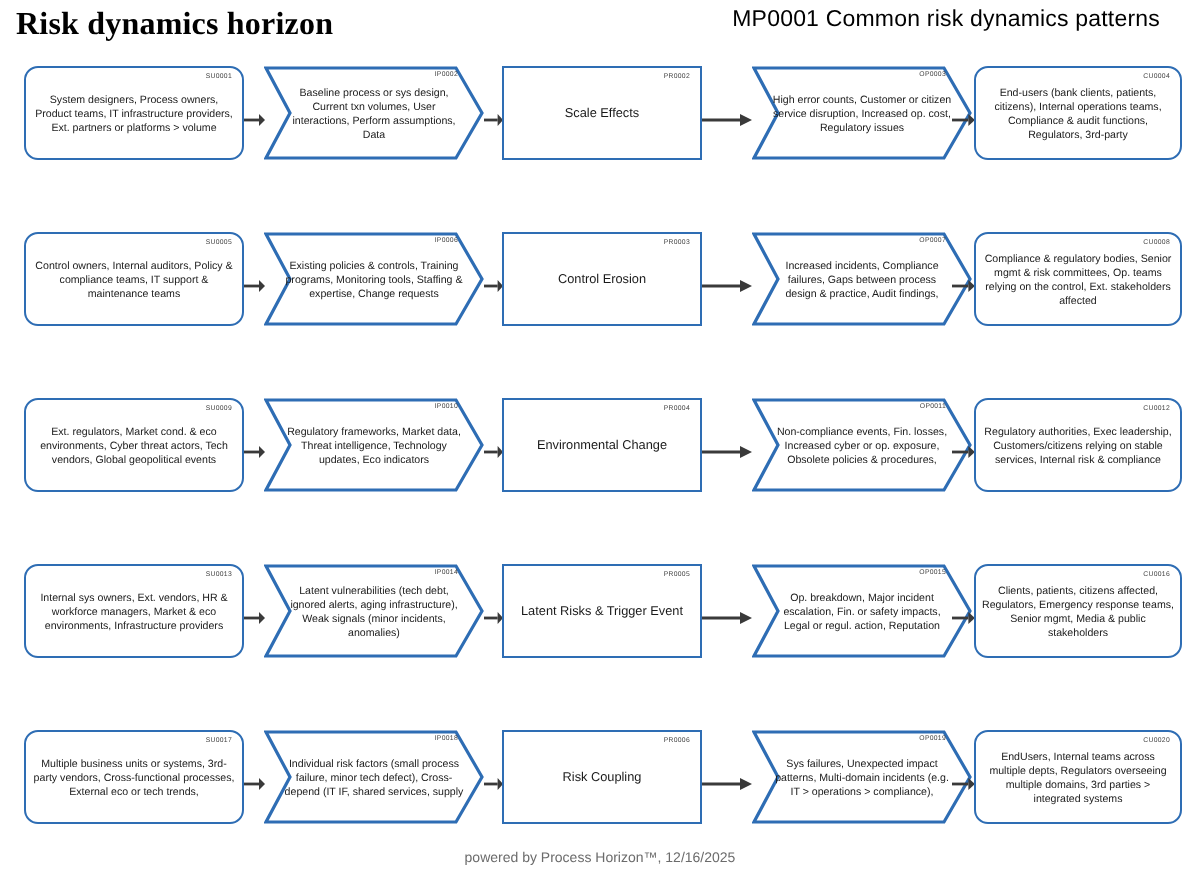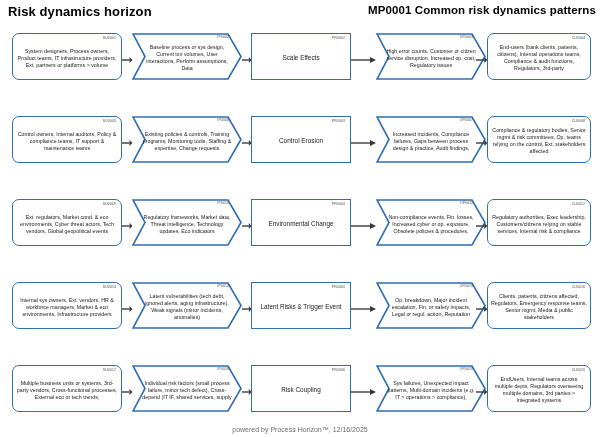--- a/index.html
+++ b/index.html
@@ -18,30 +18,31 @@
 
   
   .header {
     position: absolute;
     top: 4px; left: 0;
     width: 600px; height: 22px;
   }
   .header-left {
     position: absolute;
     left: 8px; top: 0;
-    font-size: 13px;
+    font-size: 16px;
     font-weight: bold;
     color: #000000;
     letter-spacing: 0.1px;
+    font-family: Liberation Serif, serif;
   }
   .header-right {
     position: absolute;
-    right: 4px; top: 0;
+    right: 20px; top: 0;
     font-size: 11.5px;
-    font-weight: bold;
+    font-weight: normal;
     color: #000000;
     letter-spacing: 0.1px;
     text-align: right;
     padding-left: 19px;
   }
 
   
   .grid {
     position: absolute;
     left: 0; top: 28px;

